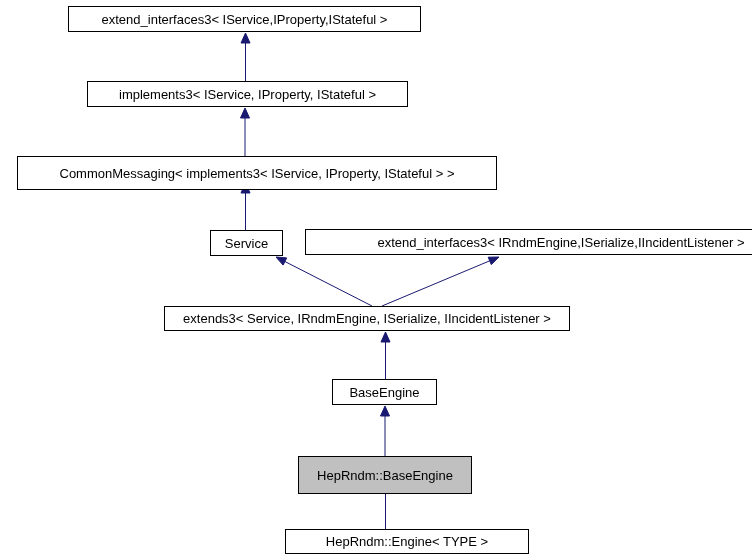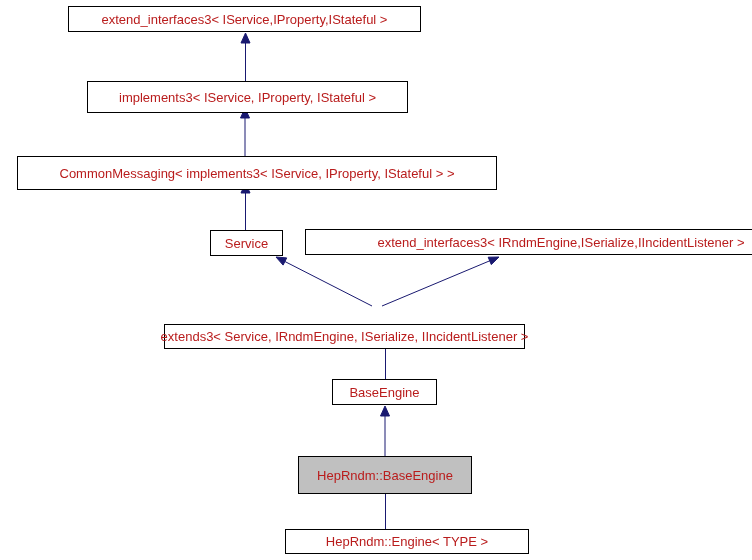--- a/index.html
+++ b/index.html
@@ -28,21 +28,21 @@
   .edges polygon {
     fill: #191970;
     stroke: #191970;
     stroke-width: 1;
   }
   .node {
     position: absolute;
     box-sizing: border-box;
     border: 1px solid #000000;
     background: #ffffff;
-    color: #b91c1c;
+    color: #000000;
     font-size: 13px;
     line-height: 1;
     display: flex;
     align-items: center;
     justify-content: center;
     white-space: nowrap;
     cursor: pointer;
   }
   .node.current {
     background: #c0c0c0;
@@ -92,29 +92,29 @@
     </g>
 
     <g>
       <line x1="385.5" y1="529" x2="385.5" y2="492"></line>
       <polygon points="385.5,483 381,493 390,493"></polygon>
     </g>
   </svg>
 
   <div class="node" style="left:68px;  top:6px;   width:353px; height:26px">extend_interfaces3&lt; IService,IProperty,IStateful &gt;</div>
 
-  <div class="node" style="left:87px;  top:81px;  width:321px; height:32px">implements3&lt; IService, IProperty, IStateful &gt;</div>
+  <div class="node" style="left:87px;  top:81px;  width:321px; height:26px">implements3&lt; IService, IProperty, IStateful &gt;</div>
 
   <div class="node" style="left:17px;   top:156px; width:480px; height:34px">CommonMessaging&lt; implements3&lt; IService, IProperty, IStateful &gt; &gt;</div>
 
   <div class="node" style="left:210px; top:230px; width:73px;  height:26px">Service</div>
 
   <div class="node" style="left:305px; top:229px; width:512px; height:26px">extend_interfaces3&lt; IRndmEngine,ISerialize,IIncidentListener &gt;</div>
 
-  <div class="node" style="left:164px; top:324px; width:361px; height:25px">extends3&lt; Service, IRndmEngine, ISerialize, IIncidentListener &gt;</div>
+  <div class="node" style="left:164px; top:306px; width:406px; height:25px">extends3&lt; Service, IRndmEngine, ISerialize, IIncidentListener &gt;</div>
 
   <div class="node" style="left:332px; top:379px; width:105px; height:26px">BaseEngine</div>
 
   <div class="node current" style="left:298px; top:456px; width:174px; height:38px">HepRndm::BaseEngine</div>
 
   <div class="node" style="left:285px; top:529px; width:244px; height:25px">HepRndm::Engine&lt; TYPE &gt;</div>
 
 </div>
 
 </body></html>

